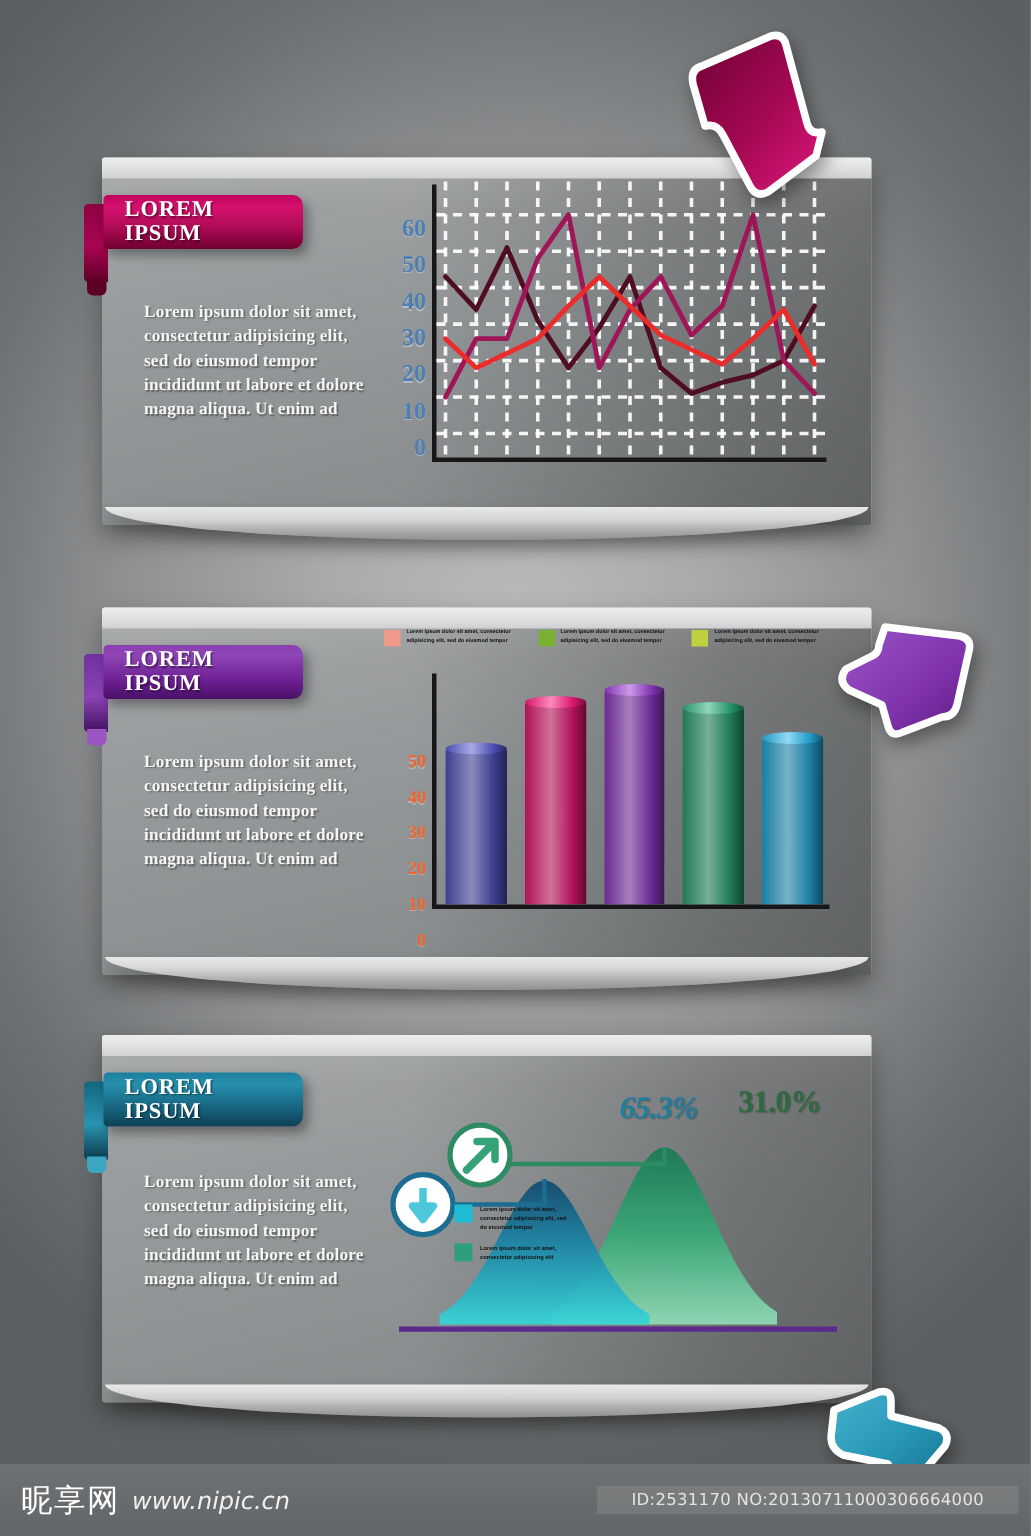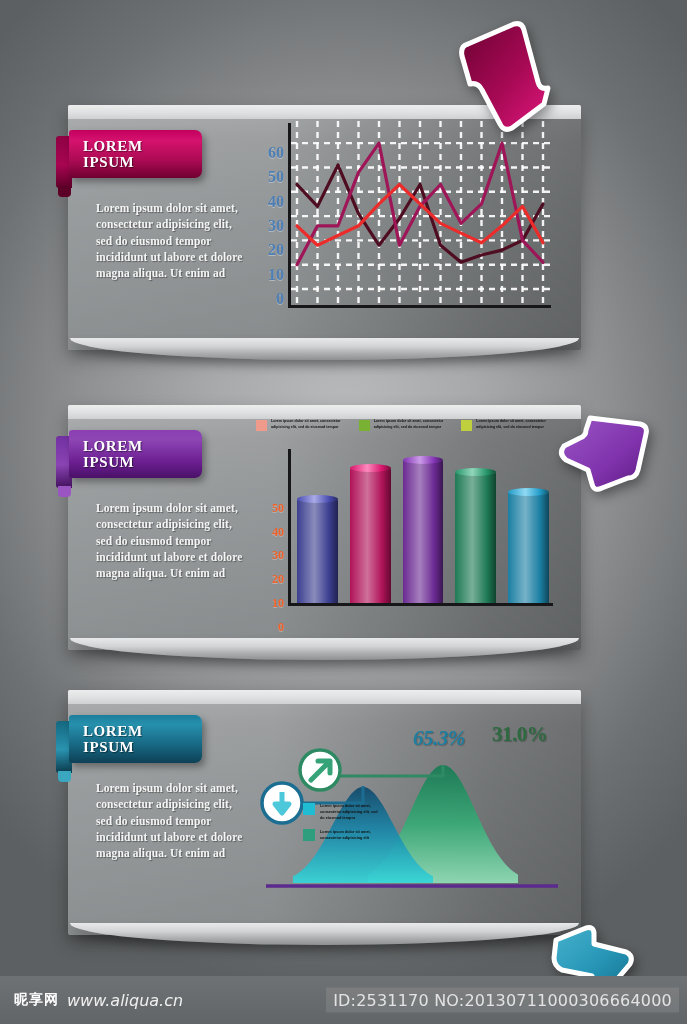--- a/index.html
+++ b/index.html
@@ -38,21 +38,21 @@
   
   .ribbon{position:absolute;left:-12px;top:25px;width:146px;height:50px;z-index:6;}
   .ribbon .tail{
     position:absolute;left:0;top:6px;width:16px;height:52px;border-radius:3px 0 0 3px;
   }
   .ribbon .tail::after{
     content:"";position:absolute;left:2px;bottom:-9px;width:13px;height:11px;
     border-radius:0 0 4px 4px;
   }
   .ribbon .body{
-    position:absolute;left:13px;top:0;right:0;height:48px;border-radius:3px 7px 7px 3px;
+    position:absolute;left:13px;top:0;right:0;height:36px;border-radius:3px 7px 7px 3px;
     box-shadow:3px 4px 7px rgba(0,0,0,.35);
     display:flex;flex-direction:column;justify-content:center;
     padding-left:14px;box-sizing:border-box;
   }
   .ribbon .body span{
     color:#fff;font-weight:bold;font-size:15px;letter-spacing:.6px;line-height:1.08;
     text-shadow:1px 1px 1px rgba(0,0,0,.45);
   }
   
   #ribbon-1 .body{background:linear-gradient(180deg,#c3005e 0%,#d5126e 22%,#ad0b54 62%,#6f0031 100%);}
@@ -132,31 +132,31 @@
   .decor{position:absolute;z-index:8;}
   .decor svg{display:block;filter:drop-shadow(3px 5px 6px rgba(0,0,0,.40));}
 
   
   #footer{
     position:absolute;left:0;bottom:0;width:687px;height:48px;
     background:linear-gradient(180deg,#6f7274 0%,#626567 100%);
     display:flex;align-items:center;z-index:20;
   }
   #footer-logo{
-    color:#fff;font-size:14px;font-weight:bold;margin-left:14px;letter-spacing:1px;
+    color:#fff;font-size:21px;font-weight:normal;margin-left:14px;letter-spacing:1px;
     font-family:"DejaVu Sans",sans-serif;
   }
   #footer-url{
     color:#f0f0f0;font-size:16px;font-style:italic;margin-left:8px;
     font-family:"DejaVu Sans",sans-serif;
   }
   #footer-id{
     position:absolute;right:8px;top:50%;transform:translateY(-50%);
-    color:#e3e3e3;font-size:16px;background:rgba(255,255,255,.10);
-    padding:3px 7px;font-family:"DejaVu Sans",sans-serif;letter-spacing:.2px;
+    color:#e3e3e3;font-size:11px;background:rgba(255,255,255,.10);
+    padding:3px 23px;font-family:"DejaVu Sans",sans-serif;letter-spacing:.2px;
   }
 </style>
 </head>
 <body>
 
 <div class="panel" id="panel-1">
 
   <div class="ribbon" id="ribbon-1">
     <div class="tail"></div>
     <div class="body">
@@ -347,15 +347,15 @@
           <stop offset="55%" stop-color="#2795b6"></stop>
         <stop offset="100%" stop-color="#14708e"></stop>
       </linearGradient>
     </defs>
     <path d="M10 22 L40 10 Q48 8 48 16 L48 26 L80 34 Q88 38 84 46 L62 72 Q56 78 52 70 L46 58 L16 52 Q8 48 8 40 Z" fill="url(#gTeal)" stroke="#ffffff" stroke-width="5" stroke-linejoin="round"></path>
   </svg>
 </div>
 
 <div id="footer">
   <div id="footer-logo">昵享网</div>
-  <div id="footer-url">www.aliqua.cn</div>
+  <div id="footer-url">www.nipic.cn</div>
   <div id="footer-id">ID:2531170 NO:20130711000306664000</div>
 </div>
 
 </body></html>

